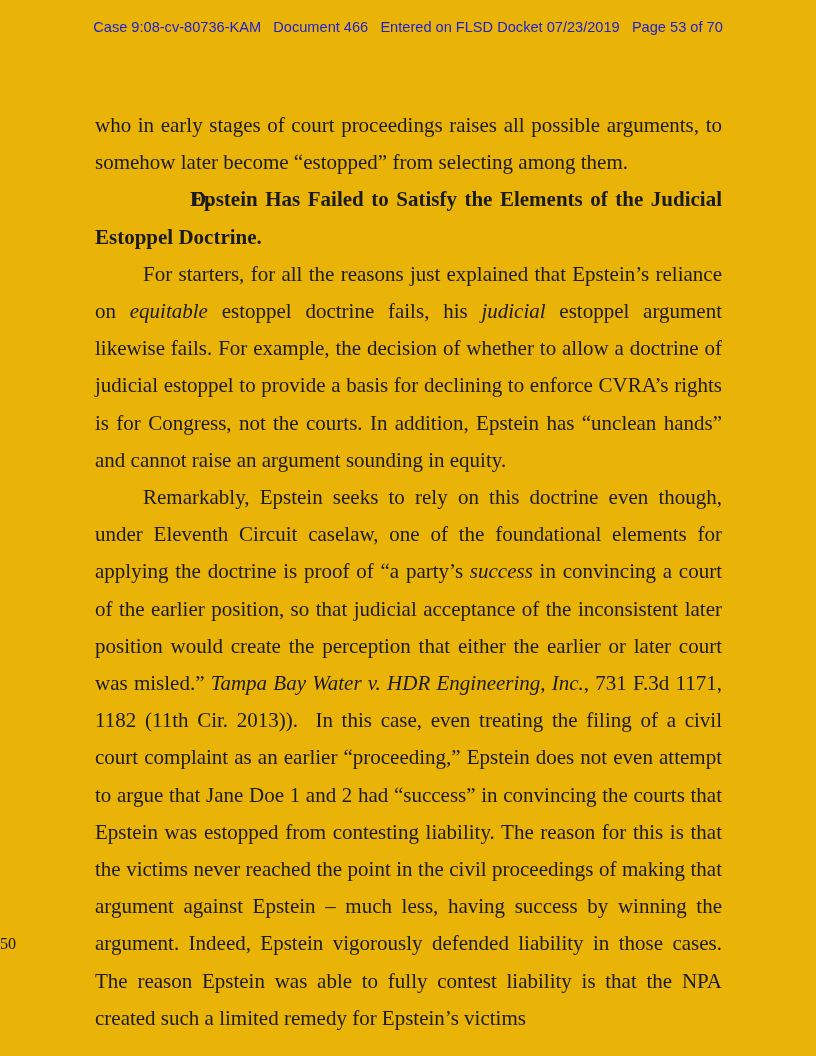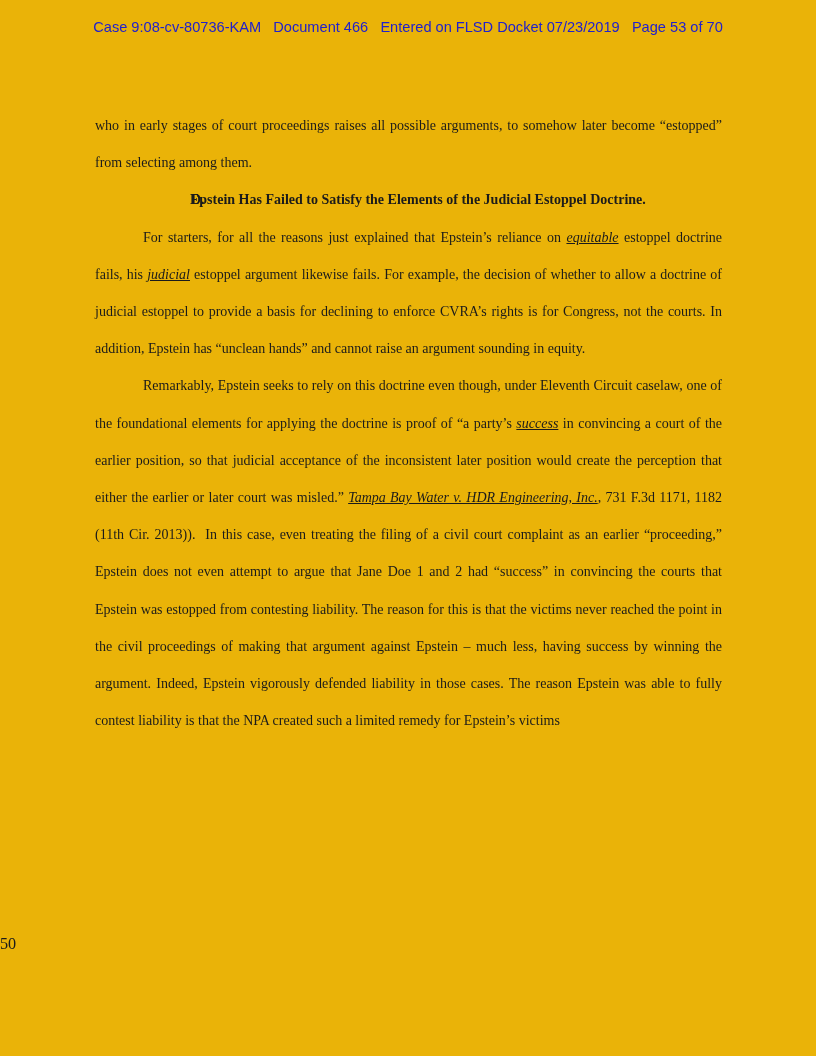--- a/index.html
+++ b/index.html
@@ -21,37 +21,37 @@
     font-family: "Liberation Sans", "DejaVu Sans", sans-serif;
     font-size: 14.6px;
     color: #2121cc;
     white-space: pre;
   }
   .body-text {
     position: absolute;
     top: 107px;
     left: 95px;
     width: 627px;
-    font-size: 14px;
+    font-size: 21px;
     line-height: 37.2px;
     text-align: justify;
   }
   .body-text p {
     margin: 0;
     text-indent: 48px;
     white-space: pre-wrap;
   }
   .body-text p.no-indent { text-indent: 0; }
   .heading { font-weight: bold; }
   .heading-num {
     display: inline-block;
     width: 47px;
     font-weight: bold;
   }
-  .it { font-style: italic; text-decoration: underline; }
+  .it { font-style: italic; }
   .page-number {
     position: absolute;
     top: 935px;
     left: 0;
     width: 100%;
     font-size: 16.2px;
     color: #1b1b1b;
   }
 </style>
 </head>

